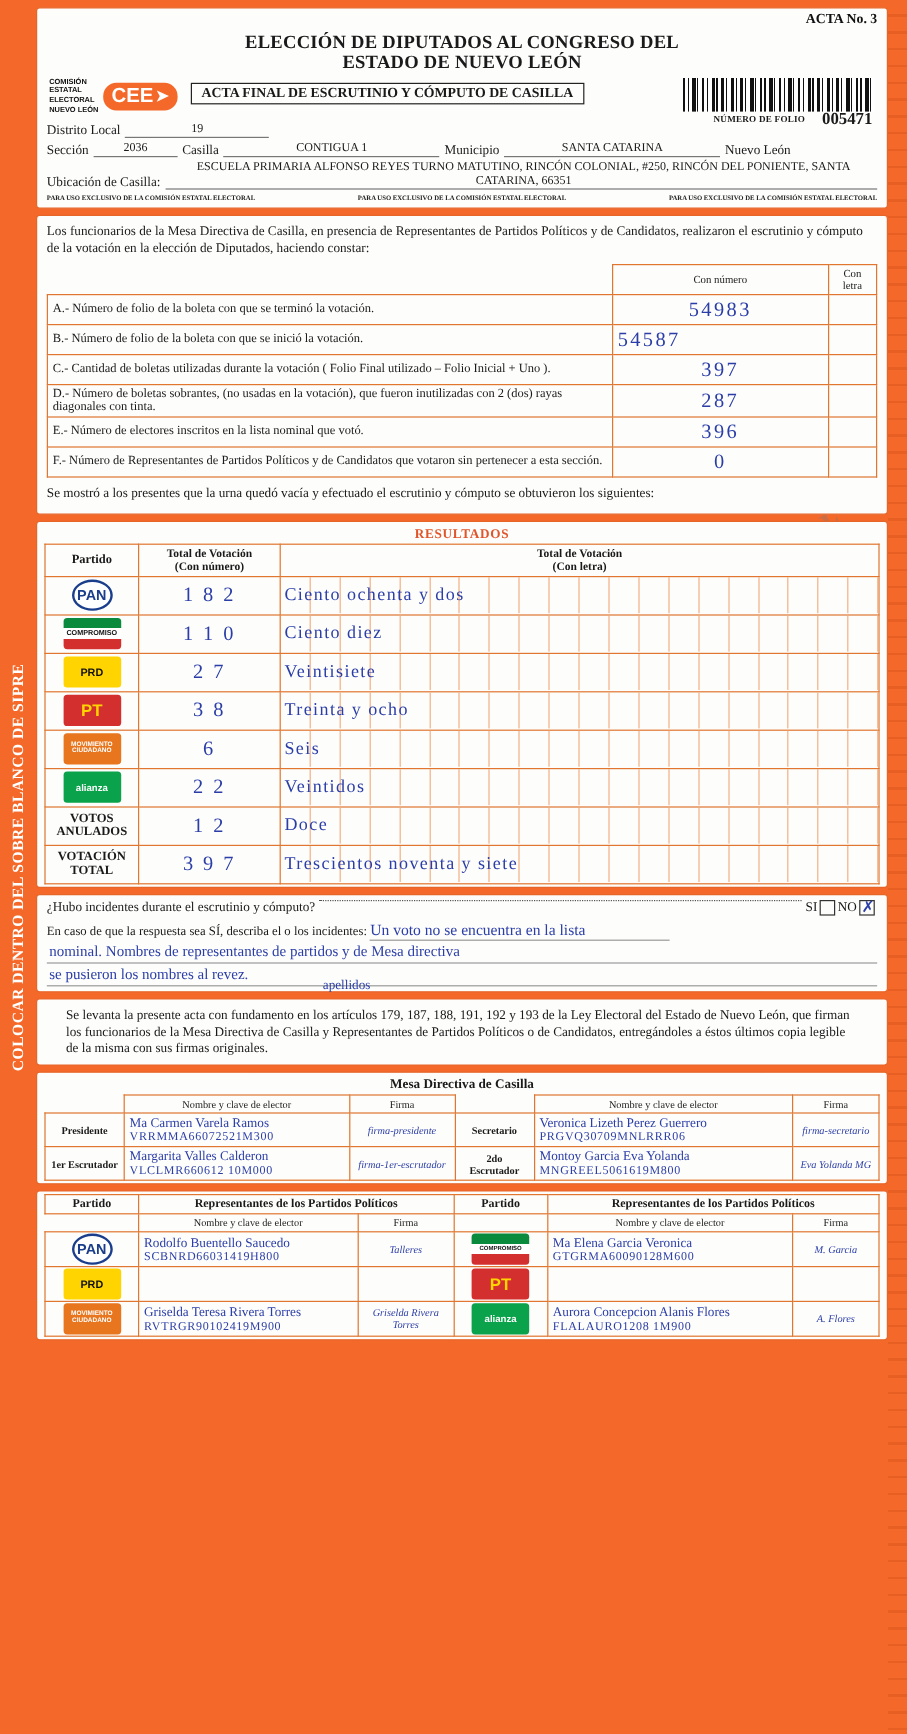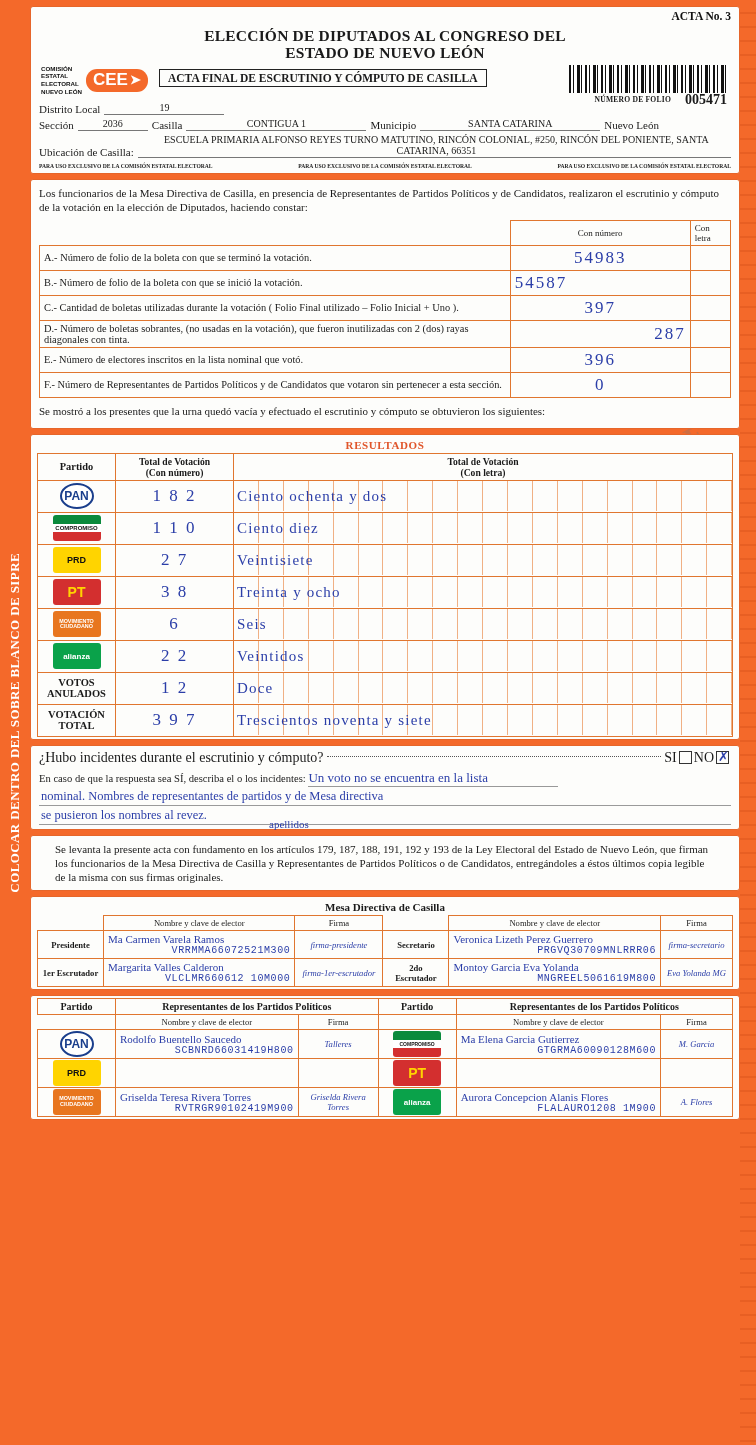--- a/index.html
+++ b/index.html
@@ -150,34 +150,34 @@
     flex: 1; border-right: 1px solid #f0b084; height: 30px;
   }
   .letter-cell { position: relative; padding: 0; height: 32px; }
   .letter-overlay {
     position: absolute; inset: 0; display: flex; align-items: center;
     padding-left: 3px;
     color:#2b3ea8; font-size: 15px; letter-spacing: 1.2px;
     font-family: "Liberation Serif", serif;
   }
   .votes-label { font-weight: bold; font-size: 10.5px; text-align: center; line-height:1.1; }
-  .inc-line { font-size: 14px; display: flex; align-items: center; }
+  .inc-line { font-size: 11px; display: flex; align-items: flex-start; }
   .dots { flex: 1; border-bottom: 1px dotted #555; margin: 0 3px 2px 3px; }
   .chk { display:inline-block; width:13px; height:13px; border:1px solid #333; margin:0 2px; position: relative; }
   .chk.x::after{ content:"✗"; position:absolute; left:1px; top:-3px; font-size:13px; color:#2b3ea8; }
   .writeline { border-bottom: 1px solid #9a9a9a; height: 19px; position: relative; }
   .writeline .htext {
     position: absolute; left: 2px; bottom: 1px; color:#2b3ea8;
     font-size: 12.5px; font-family: "Liberation Serif", serif; text-align: center;
   }
   .mesa-title { text-align:center; font-weight:bold; font-size:11px; padding:2px; }
   .mesa-table td { font-size: 8.6px; }
   .role { font-weight: bold; font-size: 10px; text-align:center;margin-left:24px; }
   .hname { color:#2b3ea8; font-size: 11px; font-family:"Liberation Serif", serif; line-height:1.1; }
-  .hkey { color:#2b3ea8; font-size: 10px; letter-spacing: .6px; font-family:Liberation Mono, monospace;text-align:right; }
+  .hkey { color:#2b3ea8; font-size: 10px; letter-spacing: .6px; font-family:Liberation Serif, serif; }
   .sig { color:#2b3ea8; font-size: 12px; font-style: italic; text-align:center; }
   .watermark {
     position: absolute; left: 120px; top: 560px;
     transform: rotate(-28deg);
     font-size: 30px; color: rgba(120,120,120,.30);
     font-weight: bold; letter-spacing: 2px;
     pointer-events: none; white-space: nowrap;
     font-family: "Liberation Serif", serif;
   }
 </style>
@@ -248,40 +248,40 @@
       </div>
     </div>
 
     <div class="card">
       <div class="para">Los funcionarios de la Mesa Directiva de Casilla, en presencia de Representantes de Partidos Políticos  y de Candidatos, realizaron el escrutinio y cómputo de la votación en la elección de Diputados, haciendo constar:</div>
       <table>
         <tbody>
             <tr>
           <td style="border:none"></td>
           <td class="num-col" style="text-align:center;font-size:9px">Con número</td>
-          <td style="text-align:left;font-size:9px">Con letra</td>
+          <td style="text-align:center;font-size:9px">Con letra</td>
         </tr>
         <tr>
           <td>A.- Número de folio de la boleta con que se terminó la votación.</td>
           <td class="hand" style="text-align:center">54983</td>
           <td></td>
         </tr>
         <tr>
           <td>B.- Número de folio de la boleta con que se inició la votación.</td>
           <td class="hand" style="">54587</td>
           <td></td>
         </tr>
         <tr>
           <td>C.- Cantidad de boletas utilizadas durante la votación ( Folio Final utilizado – Folio Inicial + Uno ).</td>
           <td class="hand" style="text-align:center">397</td>
           <td></td>
         </tr>
         <tr>
           <td>D.- Número de boletas sobrantes, (no usadas en la votación), que fueron inutilizadas con 2 (dos) rayas diagonales con tinta.</td>
-          <td class="hand" style="text-align:right">287</td>
+          <td class="hand" style="text-align:center">287</td>
           <td></td>
         </tr>
         <tr>
           <td>E.- Número de electores inscritos en la lista nominal que votó.</td>
           <td class="hand" style="text-align:center">396</td>
           <td></td>
         </tr>
         <tr>
           <td>F.- Número de Representantes de Partidos Políticos y de Candidatos que votaron sin pertenecer a esta sección.</td>
           <td class="hand" style="text-align:center">0</td>
@@ -657,21 +657,21 @@
           </td>
           <td>
             <div class="hname">Rodolfo Buentello Saucedo</div>
             <div class="hkey">SCBNRD66031419H800</div>
           </td>
           <td class="sig">Talleres</td>
           <td class="party-cell">
             <div class="party-logo p-pri" style="font-size:5px">COMPROMISO</div>
           </td>
           <td>
-            <div class="hname">Ma Elena Garcia Gutierrez</div>
+            <div class="hname">Ma Elena Garcia Veronica</div>
             <div class="hkey">GTGRMA60090128M600</div>
           </td>
           <td class="sig">M. Garcia</td>
         </tr>
 
         <tr>
           <td class="party-cell">
             <div class="party-logo p-prd">PRD</div>
           </td>
           <td>

